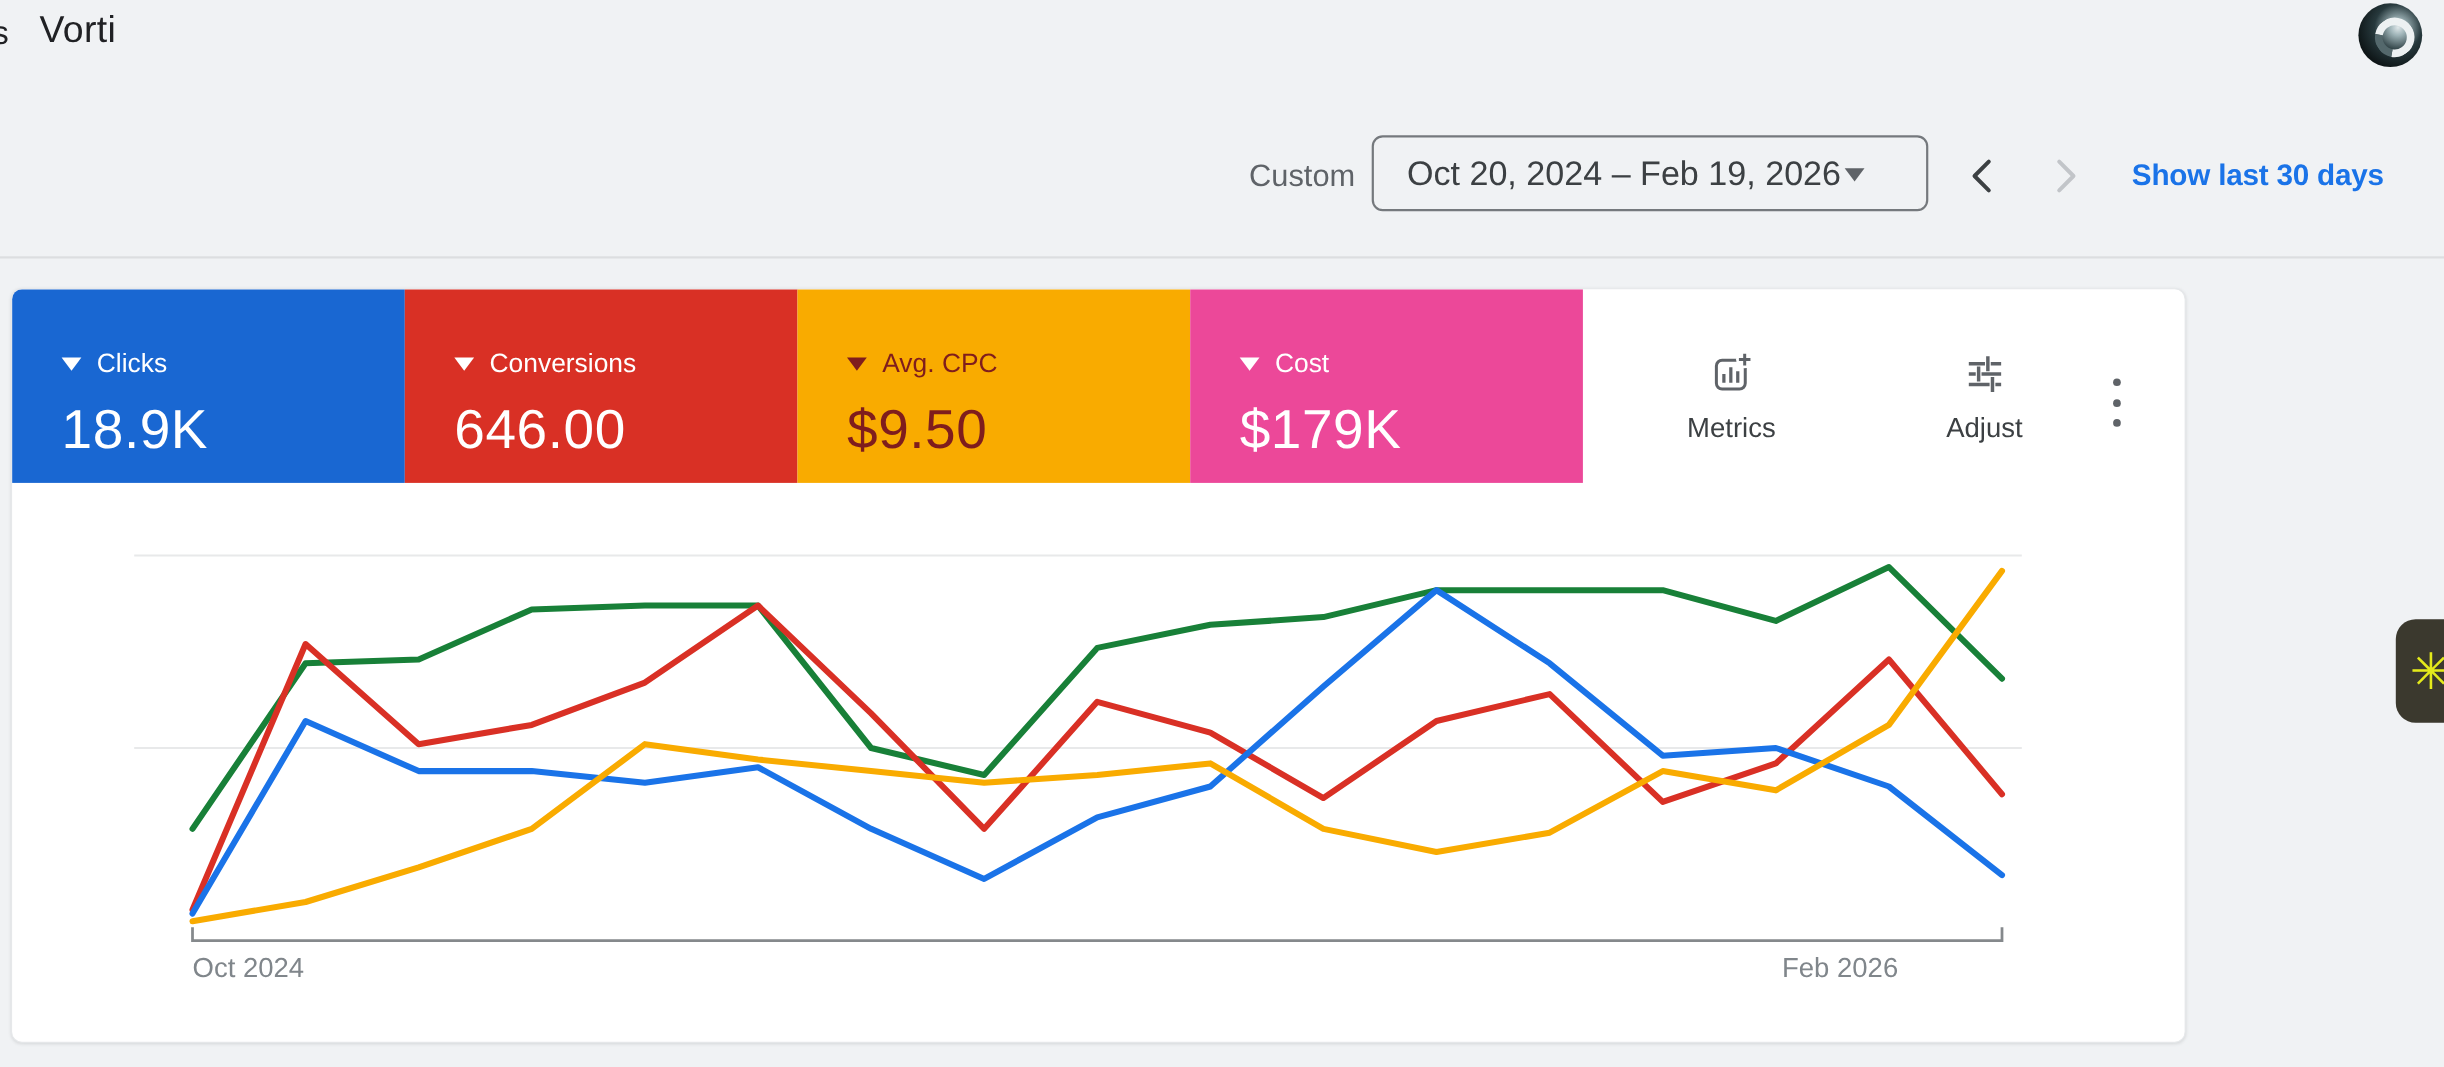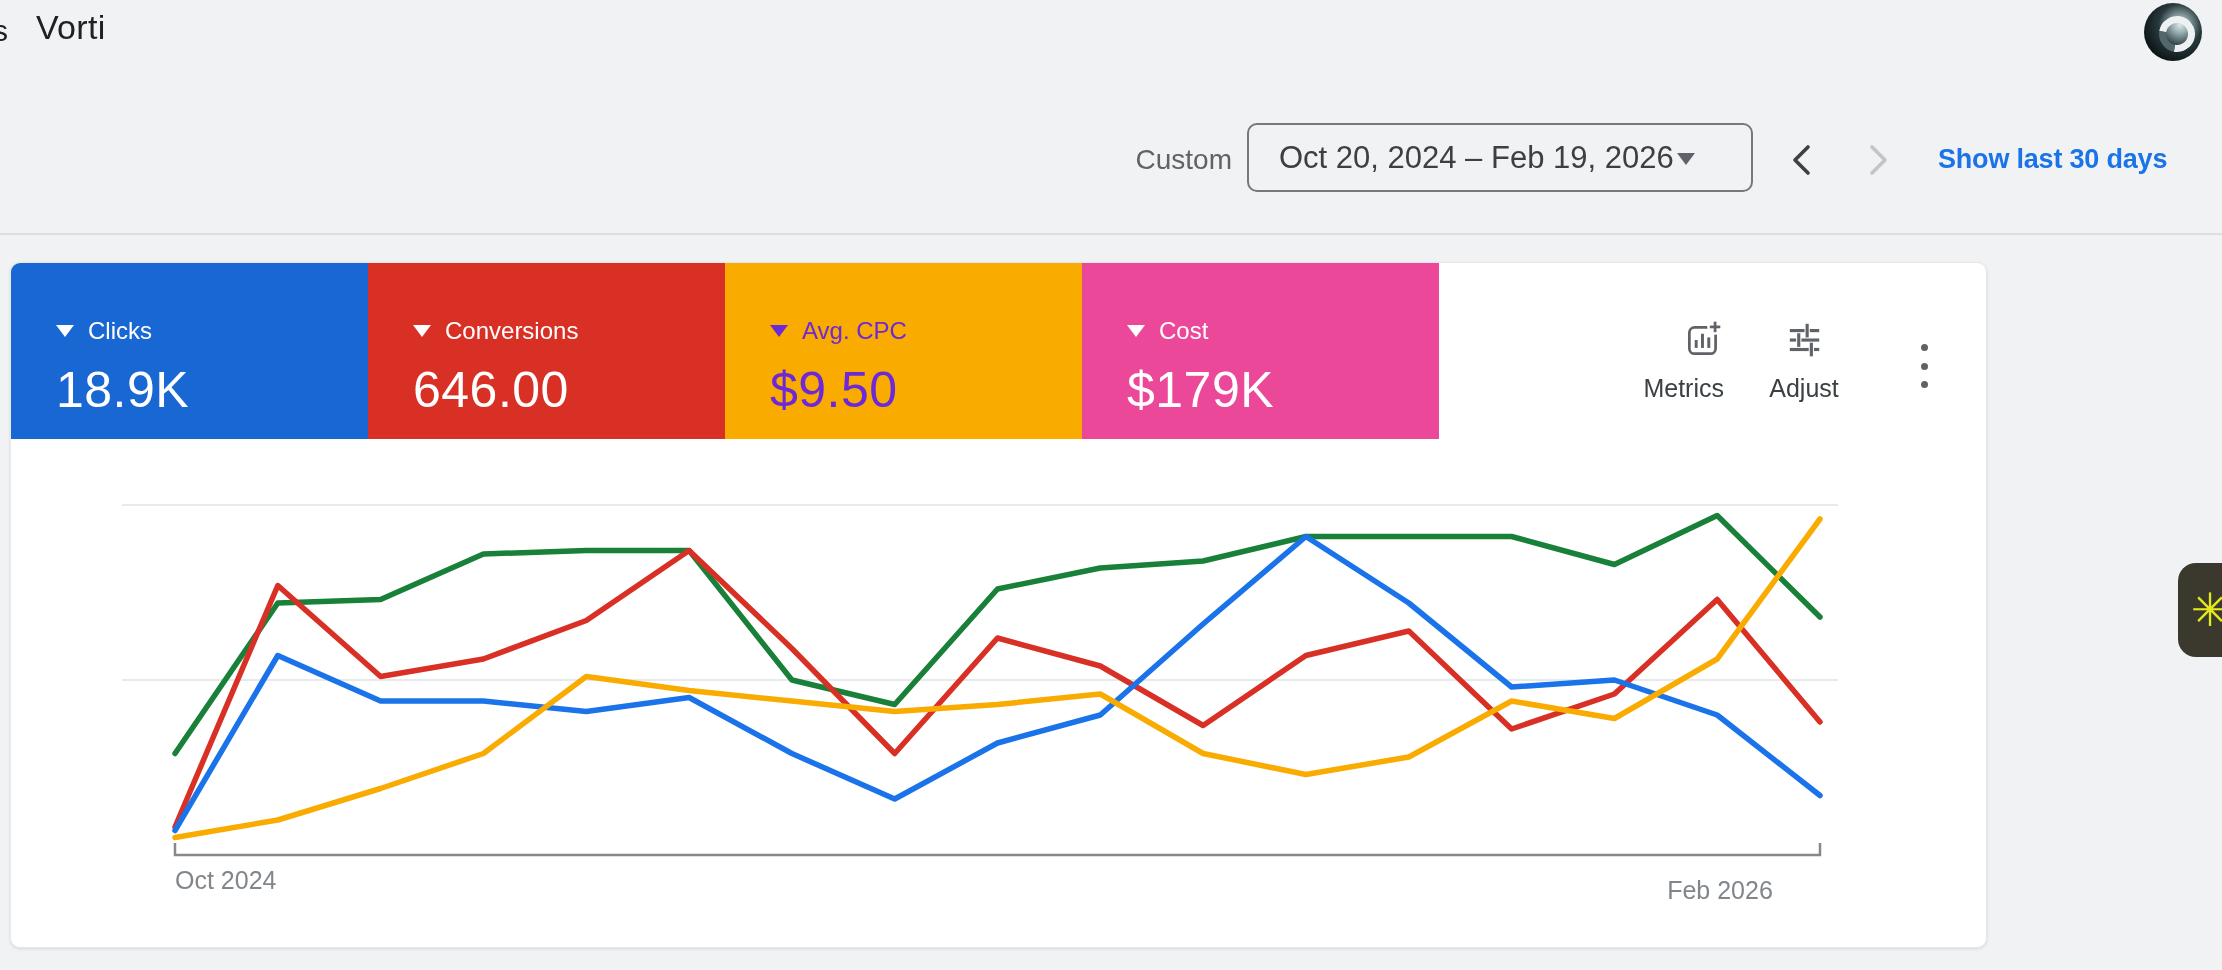--- a/index.html
+++ b/index.html
@@ -38,21 +38,21 @@
   
   .tool-btn{top:318px;text-align:center;cursor:pointer;color:#5f6368;}
   .tool-label{font-size:25px;color:#3c4043;margin-top:10px;}
   .more-btn{left:1906px;top:338px;width:36px;height:56px;display:flex;flex-direction:column;
             align-items:center;justify-content:space-between;padding:6px 0;box-sizing:border-box;cursor:pointer;}
   .dot{width:7px;height:7px;border-radius:50%;background:#5f6368;}
 
   
   #chart-svg{left:0;top:0;pointer-events:none;}
   .axis-label{top:866px;font-size:25px;color:#80868b;}
-  .axis-label.right{left:1620px;width:200px;text-align:center;margin-top:10px;}
+  .axis-label.right{left:1620px;width:200px;text-align:left;}
   .axis-label.left{left:175px;}
 
   
   .assistant{left:2178px;top:563px;width:64px;height:94px;border-radius:18px;background:#3b392e;cursor:pointer;}
   .assistant span{position:absolute;left:0;top:0;width:64px;height:94px;display:flex;align-items:center;justify-content:center;
                   font-size:46px;color:#e4ea1b;}
 </style>
 </head>
 <body>
 
@@ -84,38 +84,38 @@
         </div>
       <div class="chip-value">18.9K</div>
     </div>
     <div class="chip" style="background: rgb(217, 48, 37); color: rgb(255, 255, 255);">
       <div class="chip-head">
           <span class="chip-tri"></span>
         <span>Conversions</span>
         </div>
       <div class="chip-value">646.00</div>
     </div>
-    <div class="chip" style="background: rgb(249, 171, 0); color: #6d28d9;">
+    <div class="chip" style="background: rgb(249, 171, 0); color: #7f1d1d;">
       <div class="chip-head">
           <span class="chip-tri"></span>
         <span>Avg. CPC</span>
         </div>
       <div class="chip-value">$9.50</div>
     </div>
     <div class="chip" style="background: #ec4899; color: rgb(255, 255, 255);">
       <div class="chip-head">
           <span class="chip-tri"></span>
         <span>Cost</span>
         </div>
       <div class="chip-value">$179K</div>
     </div>
   </div>
 </div>
 
-<div class="abs tool-btn" style="left:1600px;width:124px;text-align:right;">
+<div class="abs tool-btn" style="left:1512px;width:124px;">
   <svg width="42" height="42" viewBox="0 0 40 40">
     <rect x="7" y="9" width="25" height="25" rx="5" fill="none" stroke="#5f6368" stroke-width="2.6"></rect>
     <line x1="13.5" y1="21" x2="13.5" y2="28.5" stroke="#5f6368" stroke-width="2.8"></line>
     <line x1="19.5" y1="15" x2="19.5" y2="28.5" stroke="#5f6368" stroke-width="2.8"></line>
     <line x1="25.5" y1="18.5" x2="25.5" y2="28.5" stroke="#5f6368" stroke-width="2.8"></line>
     <circle cx="31.5" cy="8.5" r="7.5" fill="#ffffff"></circle>
     <line x1="26.5" y1="8.5" x2="36.5" y2="8.5" stroke="#5f6368" stroke-width="2.6"></line>
     <line x1="31.5" y1="3.5" x2="31.5" y2="13.5" stroke="#5f6368" stroke-width="2.6"></line>
   </svg>
   <div class="tool-label">Metrics</div>

